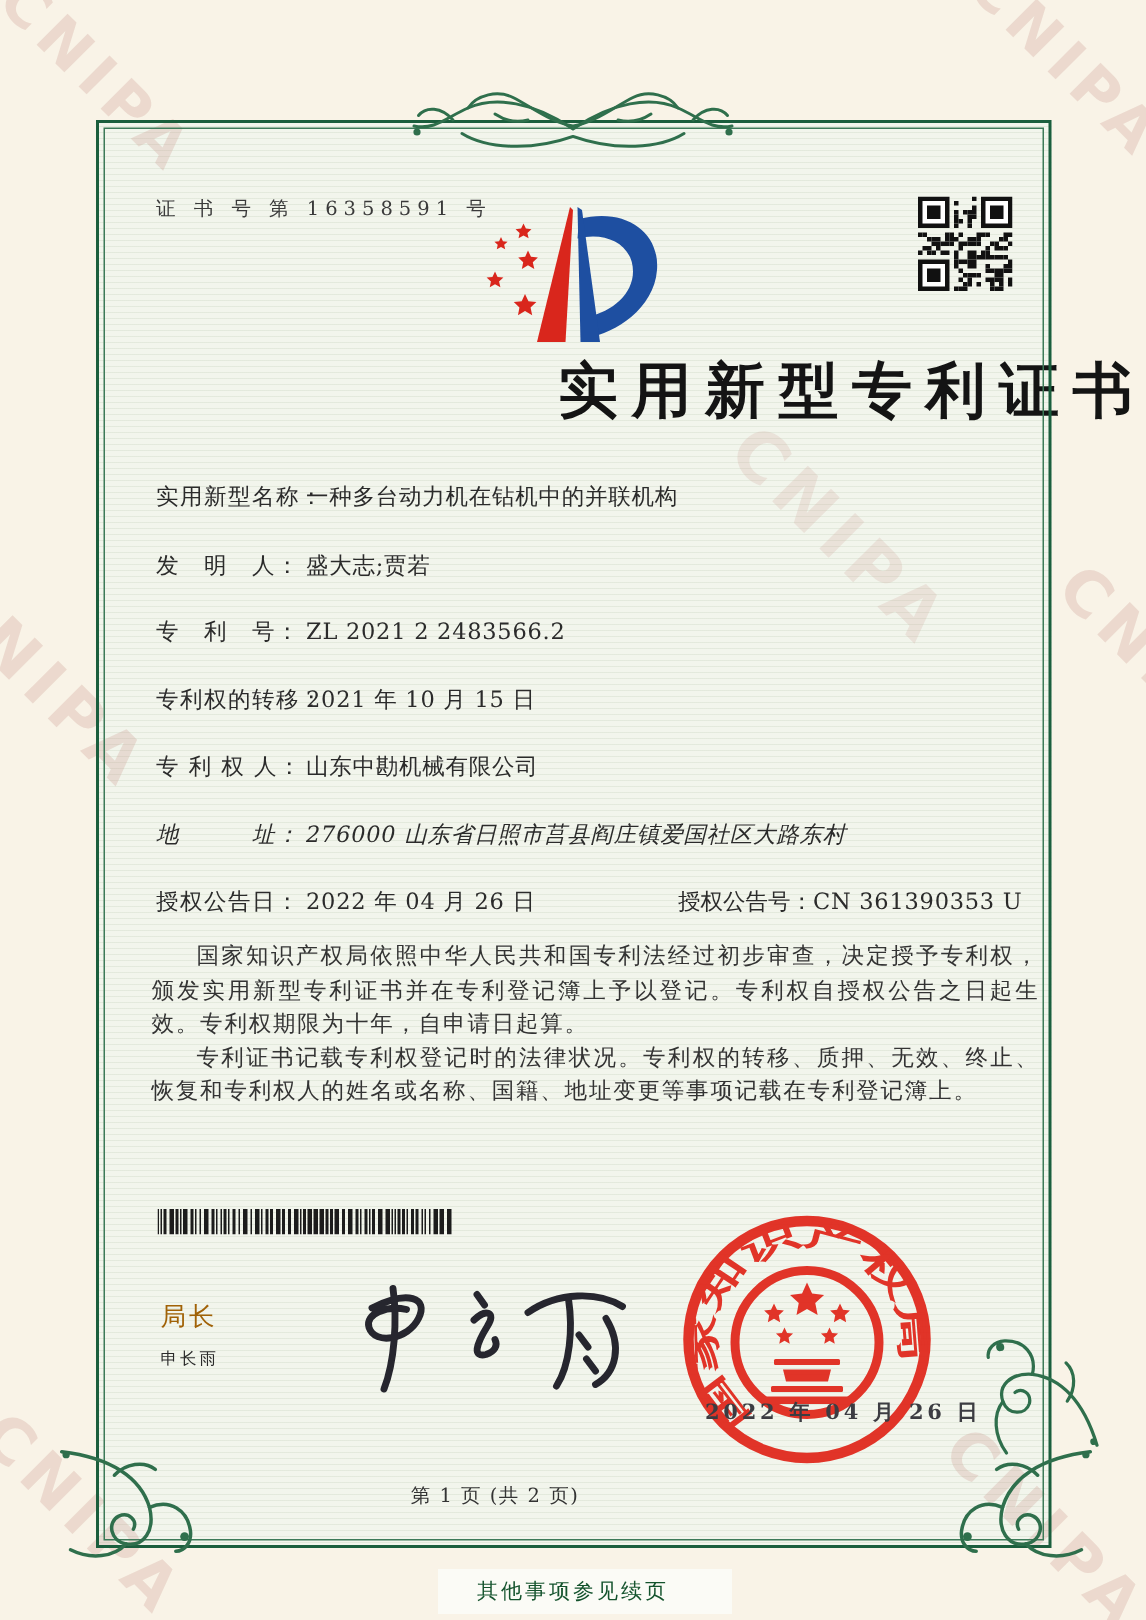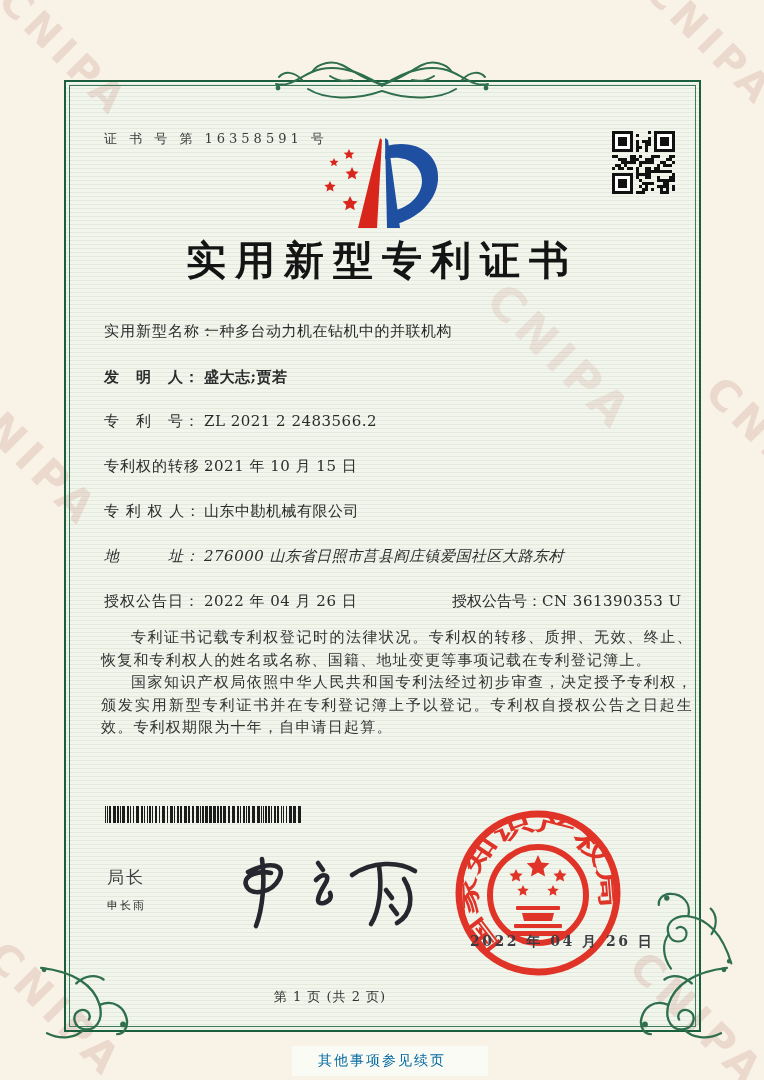--- a/index.html
+++ b/index.html
@@ -32,53 +32,53 @@
     transform:rotate(45deg); white-space:nowrap; pointer-events:none;
   }
   .cert-no {
     position:absolute; left:104px; top:130px; z-index:5;
     font-size:13px; letter-spacing:4px; color:#3a3a3a;
   }
   .qr { position:absolute; left:612px; top:131px; z-index:5; }
   .logo { position:absolute; left:322px; top:124px; z-index:5; }
   .title {
     position:absolute; left:0; top:233px; width:764px; z-index:5;
-    text-align:center; font-size:40px; font-weight:bold; color:#141414;
+    text-align:right; font-size:40px; font-weight:bold; color:#141414;
     letter-spacing:9px;
   }
   .row { position:absolute; left:104px; z-index:5; font-size:15px; color:#2b2b2b; white-space:nowrap; }
   .flabel { display:inline-block; width:100px; letter-spacing:1px; }
   .fvalue { letter-spacing:0.5px; }
   .grant2 { position:absolute; left:348px; top:0; }
   .paras {
     position:absolute; left:101px; top:626px; width:592px; z-index:5;
     font-size:15px; line-height:22.5px; color:#333; text-align:justify;
     letter-spacing:1.2px;
   }
   .paras p { text-indent:2em; }
   .barcode { position:absolute; left:105px; top:806px; z-index:5; }
-  .sig-title { position:absolute; left:107px; top:866px; z-index:5; font-size:17px; letter-spacing:2px; color:#404040; }
+  .sig-title { position:absolute; left:107px; top:866px; z-index:5; font-size:17px; letter-spacing:2px; color:#a16207; }
   .sig-name  { position:absolute; left:107px; top:898px; z-index:5; font-size:11px; letter-spacing:2px; color:#2b2b2b; }
   .sig-hand  { position:absolute; left:218px; top:852px; z-index:5; }
   .seal { position:absolute; left:452px; top:807px; z-index:4; opacity:0.93; }
   .seal-date {
     position:absolute; left:470px; top:933px; z-index:5; font-size:14px;
     letter-spacing:2.5px; color:#3c3c42; font-weight:bold; white-space:nowrap;
   }
   .page-num {
     position:absolute; left:0; top:988px; width:660px; z-index:5;
     text-align:center; font-size:13px; color:#333; letter-spacing:1px;
   }
   .cont-note-box {
     position:absolute; left:292px; top:1046px; width:196px; height:30px;
     background:#fbfbf6; z-index:4;
   }
   .cont-note {
     position:absolute; left:0; top:1052px; width:764px; z-index:5;
-    text-align:center; font-size:14px; color:#0369a1; letter-spacing:2px;
+    text-align:center; font-size:14px; color:#14532d; letter-spacing:2px;
   }
   .orn { position:absolute; z-index:7; pointer-events:none; }
 </style>
 </head>
 <body>
 
 <div class="page">
 
   <svg width="0" height="0" style="position:absolute" aria-hidden="true">
     <defs>
@@ -279,43 +279,43 @@
       <path d="M8,57 l1.7,3.6 3.9,0.4 -2.9,2.7 0.9,3.8 -3.6,-2 -3.5,2 0.8,-3.8 -2.9,-2.7 3.9,-0.4 Z"></path>
       <path d="M28,72 l2.3,4.8 5.3,0.6 -3.9,3.6 1.1,5.2 -4.8,-2.8 -4.7,2.8 1,-5.2 -3.8,-3.6 5.3,-0.6 Z"></path>
     </g>
   </svg>
 
   <div class="title">实用新型专利证书</div>
 
   <div class="row" style="top:322px;">
     <span class="flabel">实用新型名称：</span><span class="fvalue">一种多台动力机在钻机中的并联机构</span>
   </div>
-  <div class="row" style="top:368px;font-weight:bold;">
+  <div class="row" style="top:368px;">
     <span class="flabel">发　明　人：</span><span class="fvalue">盛大志;贾若</span>
   </div>
   <div class="row" style="top:412px;">
     <span class="flabel">专　利　号：</span><span class="fvalue">ZL 2021 2 2483566.2</span>
   </div>
   <div class="row" style="top:457px;">
     <span class="flabel">专利权的转移：</span><span class="fvalue">2021 年 10 月 15 日</span>
   </div>
   <div class="row" style="top:502px;">
     <span class="flabel">专 利 权 人：</span><span class="fvalue">山东中勘机械有限公司</span>
   </div>
   <div class="row" style="top:547px;font-style:italic;">
     <span class="flabel">地　　　址：</span><span class="fvalue">276000  山东省日照市莒县阎庄镇爱国社区大路东村</span>
   </div>
   <div class="row" style="top:592px; width:592px;">
     <span class="flabel">授权公告日：</span><span class="fvalue">2022 年 04 月 26 日</span>
     <span class="grant2"><span>授权公告号：</span><span class="fvalue">CN 361390353 U</span></span>
   </div>
 
   <div class="paras">
+    <p>国家知识产权局依照中华人民共和国专利法经过初步审查，决定授予专利权，颁发实用新型专利证书并在专利登记簿上予以登记。专利权自授权公告之日起生效。专利权期限为十年，自申请日起算。</p>
     <p>专利证书记载专利权登记时的法律状况。专利权的转移、质押、无效、终止、恢复和专利权人的姓名或名称、国籍、地址变更等事项记载在专利登记簿上。</p>
-    <p>国家知识产权局依照中华人民共和国专利法经过初步审查，决定授予专利权，颁发实用新型专利证书并在专利登记簿上予以登记。专利权自授权公告之日起生效。专利权期限为十年，自申请日起算。</p>
   </div>
 
   <div class="barcode"><svg width="200" height="17" xmlns="http://www.w3.org/2000/svg">
         <rect x="0" y="0" width="1" height="17" fill="#1c1c1c"></rect>
         <rect x="2" y="0" width="1" height="17" fill="#1c1c1c"></rect>
         <rect x="4" y="0" width="2" height="17" fill="#1c1c1c"></rect>
         <rect x="8" y="0" width="3" height="17" fill="#1c1c1c"></rect>
         <rect x="12" y="0" width="2" height="17" fill="#1c1c1c"></rect>
         <rect x="15" y="0" width="1" height="17" fill="#1c1c1c"></rect>
         <rect x="17" y="0" width="3" height="17" fill="#1c1c1c"></rect>

